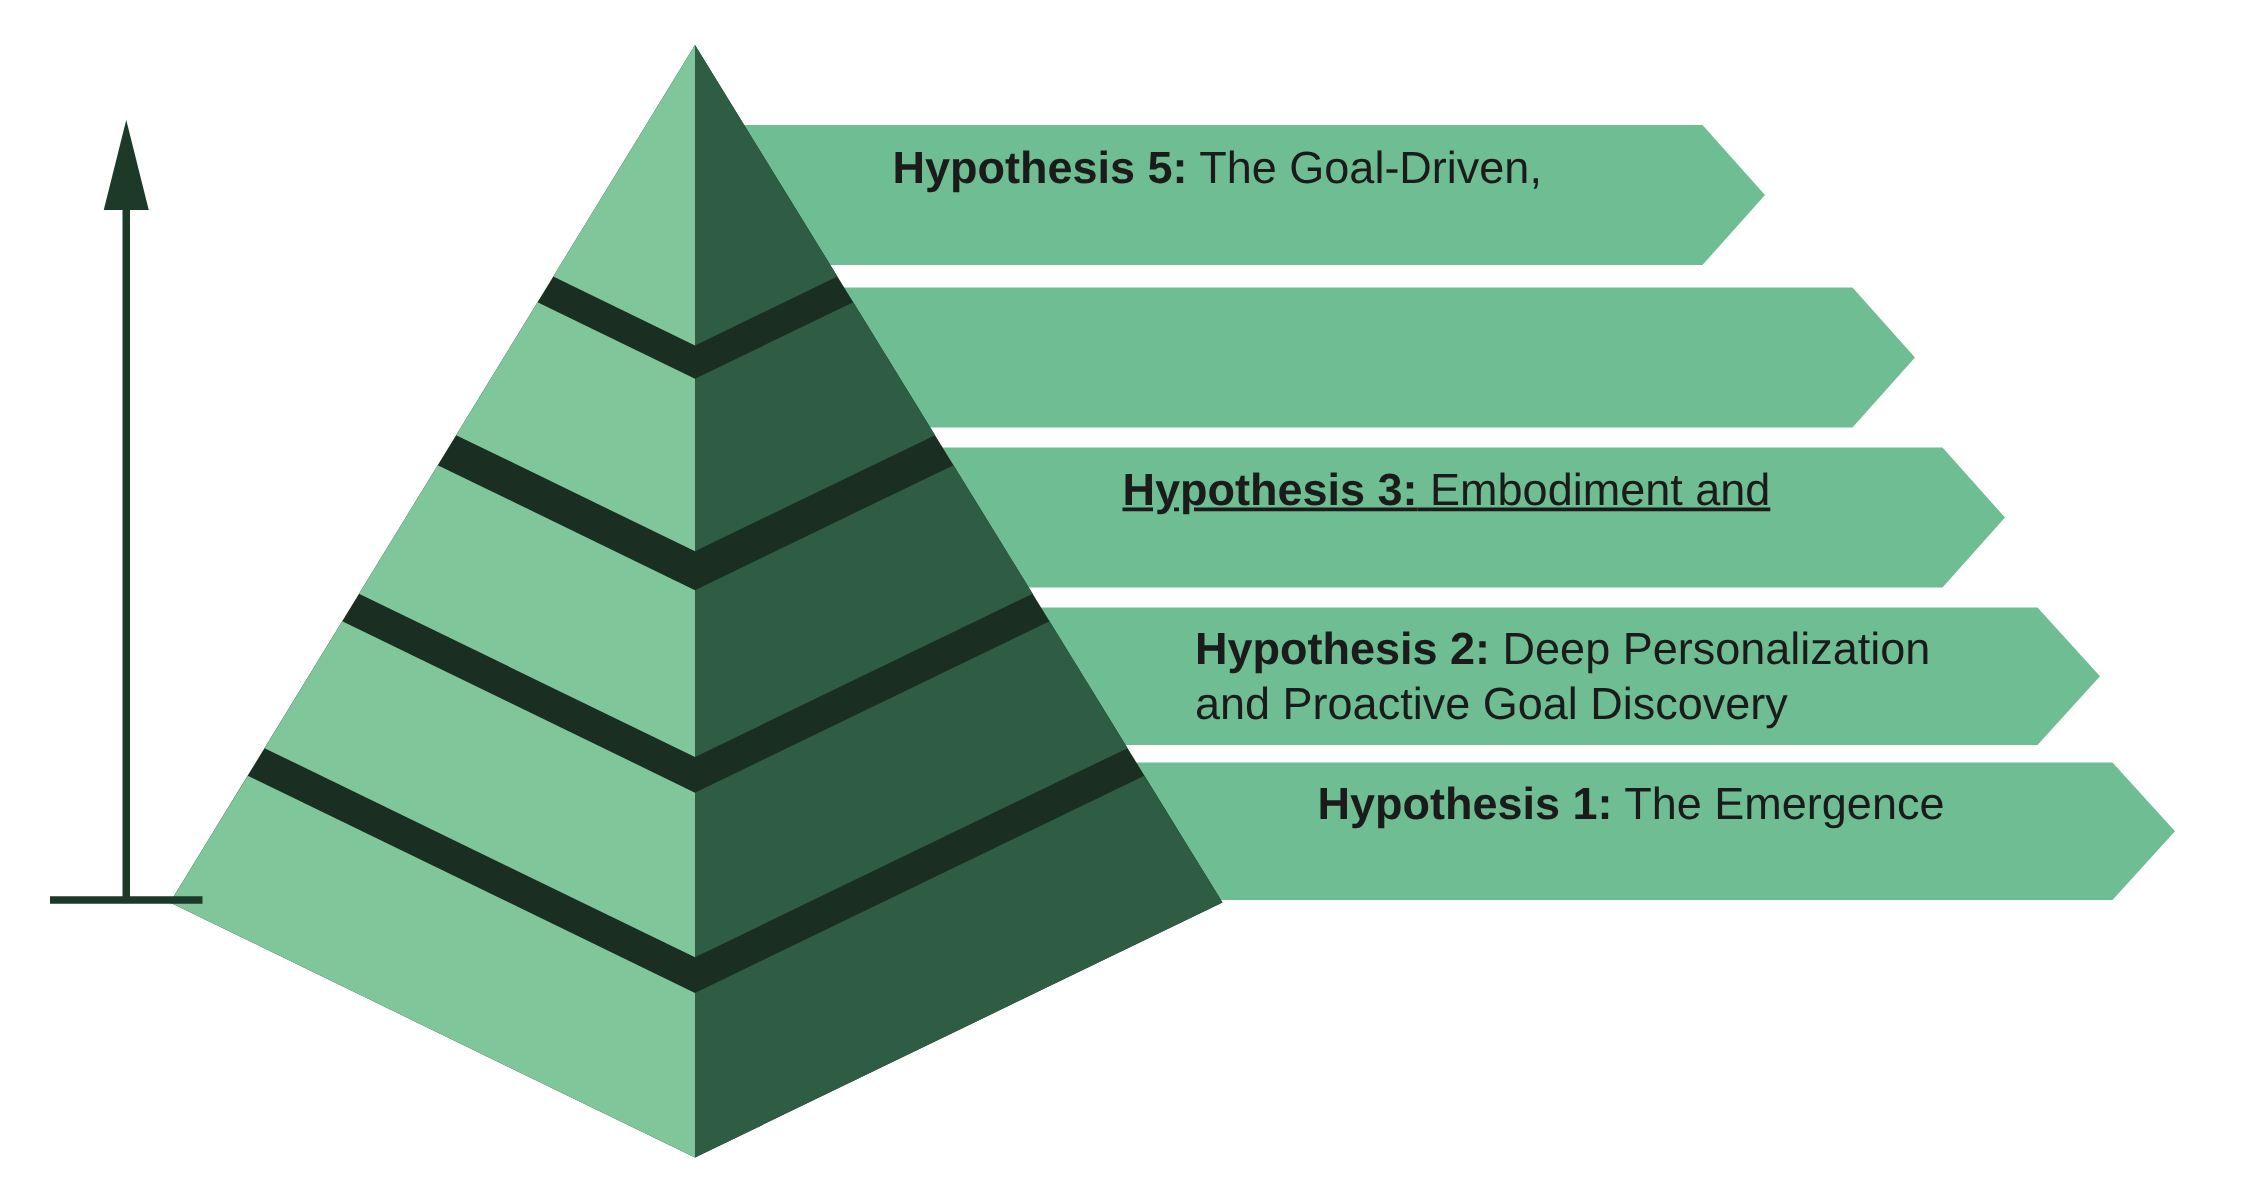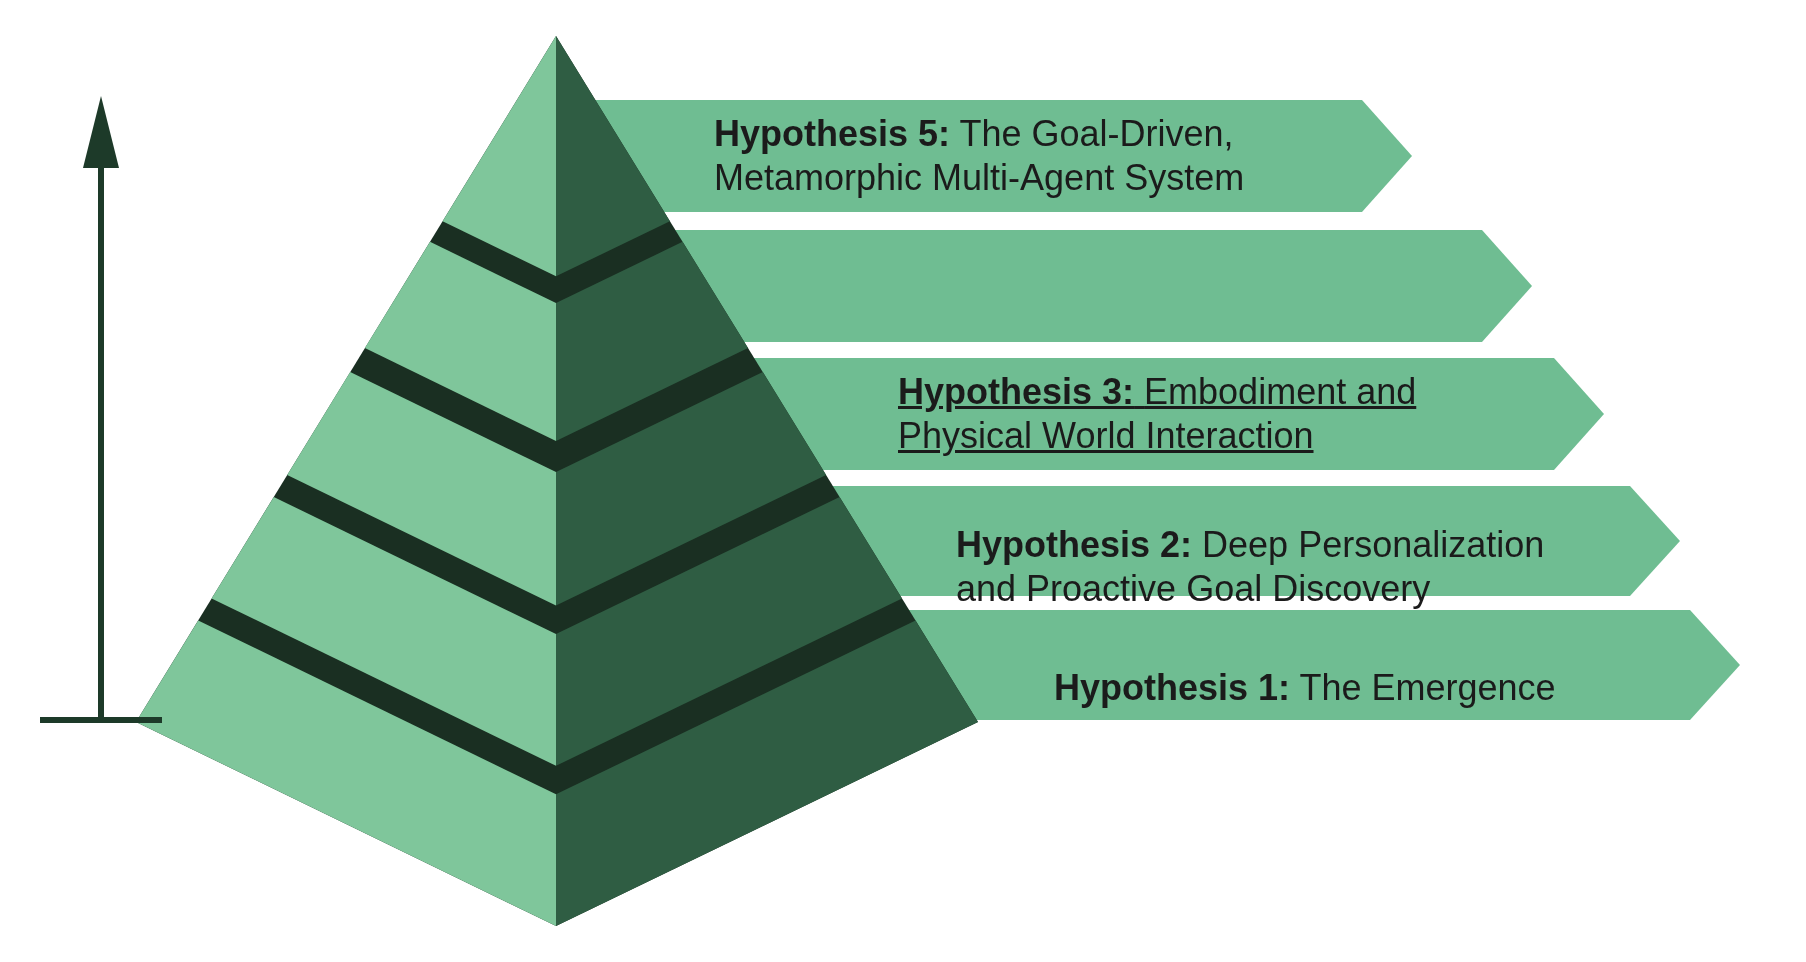--- a/index.html
+++ b/index.html
@@ -70,34 +70,32 @@
     <polygon class="face-dark" points="556,794.3 915.5,620.5 978,722 556,926"></polygon>
 
     <line class="axis-line" x1="101" y1="722" x2="101" y2="160"></line>
     <polygon class="axis-head" points="101,96 83,168 119,168"></polygon>
     <line class="axis-line" x1="40" y1="720" x2="162" y2="720"></line>
   </svg>
 
   <div class="label" style="left:714px; top:112px;">
     <span class="prefix">Hypothesis 5:</span>
     <span>The Goal-Driven,</span><br>
-    <span>Metamorphic Multi-Agent System</span>
   </div>
 
 
   <div class="label" style="left:898px; top:370px;text-decoration:underline;">
     <span class="prefix">Hypothesis 3:</span>
     <span>Embodiment and</span><br>
-    <span>Physical World Interaction</span>
   </div>
 
-  <div class="label" style="left:956px; top:523px;">
+  <div class="label" style="left:956px; top:497px;">
     <span class="prefix">Hypothesis 2:</span>
     <span>Deep Personalization</span><br>
     <span>and Proactive Goal Discovery</span>
   </div>
 
-  <div class="label" style="left:1054px; top:621px;margin-top:45px;">
+  <div class="label" style="left:1054px; top:621px;">
     <span class="prefix">Hypothesis 1:</span>
     <span>The Emergence</span><br>
   </div>
 
 </div>
 
 </body></html>

